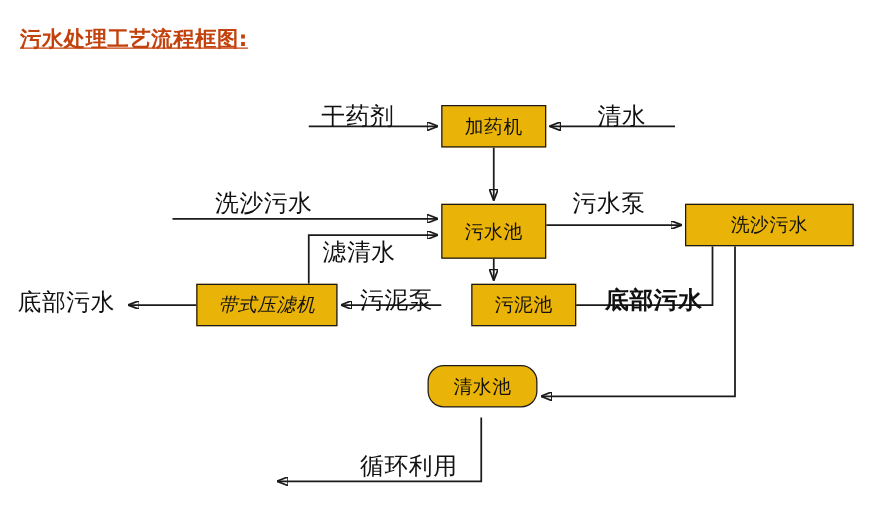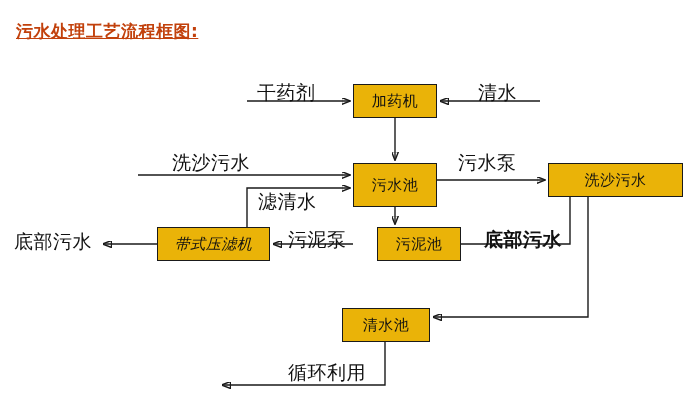--- a/index.html
+++ b/index.html
@@ -109,21 +109,21 @@
   </div>
 
   <div class="node" style="left:157px;top:227px;width:113px;height:34px;font-style:italic;">
     <span>带式压滤机</span>
   </div>
 
   <div class="node" style="left:353px;top:227px;width:84px;height:34px;margin-left:24px;">
     <span>污泥池</span>
   </div>
 
-  <div class="node" style="left:342px;top:308px;width:88px;height:34px;">
+  <div class="node" style="left:342px;top:292px;width:88px;height:34px;border-radius:13px;">
     <span>清水池</span>
   </div>
 
   <div class="edge-label" style="left:257px;top:80px;">干药剂</div>
   <div class="edge-label" style="left:478px;top:80px;">清水</div>
   <div class="edge-label" style="left:172px;top:150px;">洗沙污水</div>
   <div class="edge-label" style="left:258px;top:189px;">滤清水</div>
   <div class="edge-label" style="left:458px;top:150px;font-family:Liberation Mono, monospace;">污水泵</div>
   <div class="edge-label" style="left:14px;top:229px;">底部污水</div>
   <div class="edge-label" style="left:288px;top:227px;">污泥泵</div>

